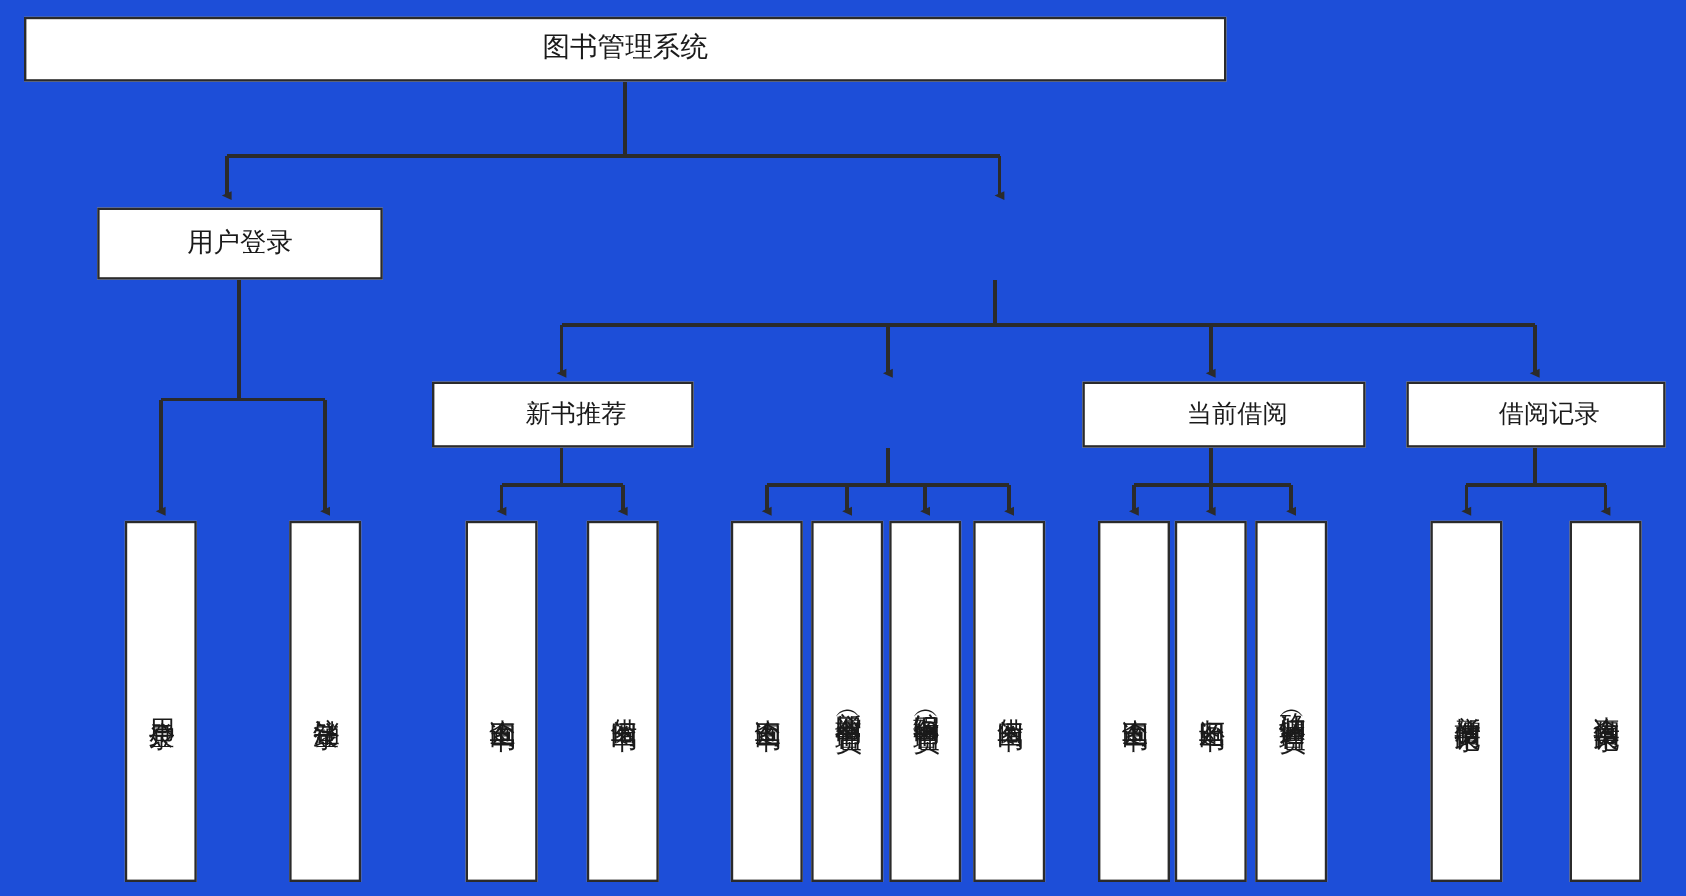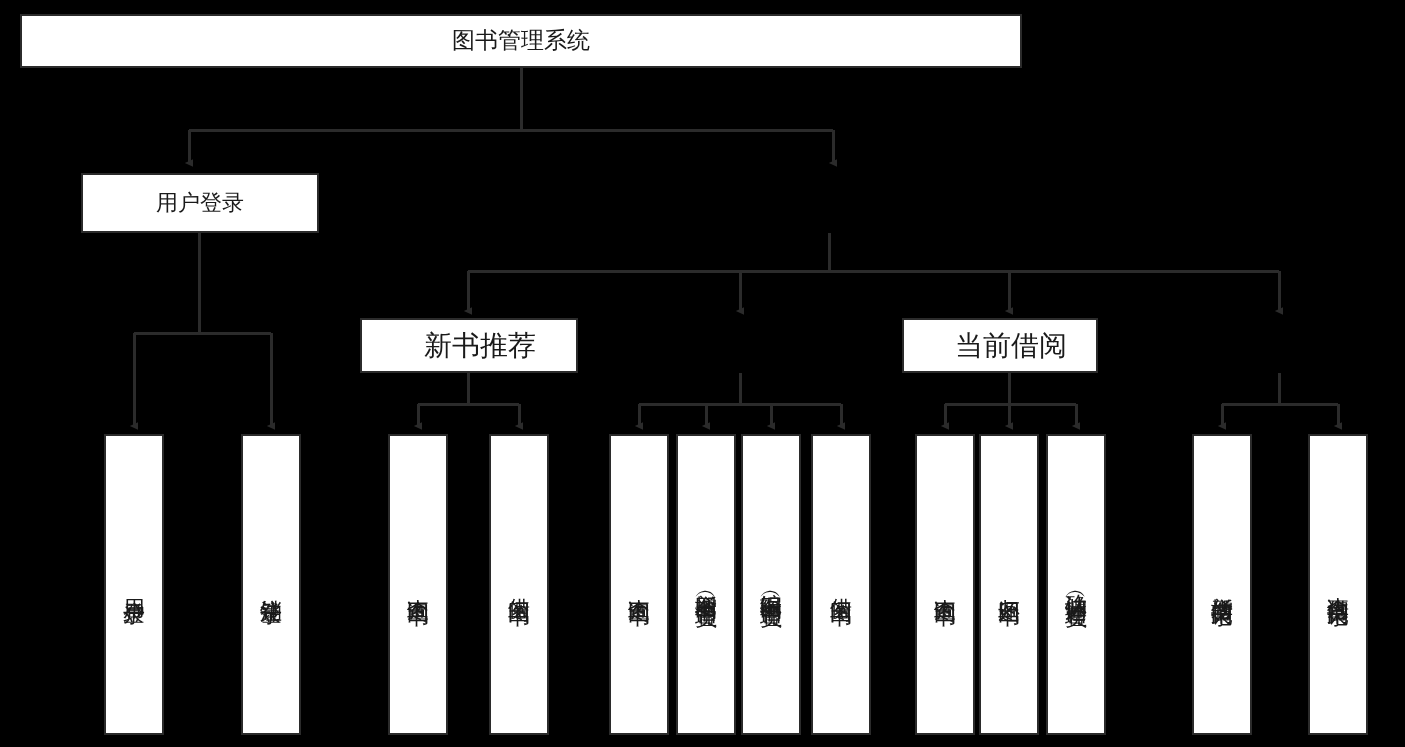--- a/index.html
+++ b/index.html
@@ -4,21 +4,21 @@
 <style>
   html,body{margin:0;padding:0;background:#ffffff;}
   body{
     font-family:"DejaVu Sans","Liberation Sans",sans-serif;
     -webkit-font-smoothing:antialiased;
   }
   #canvas{
     position:relative;
     width:1405px;
     height:747px;
-    background:#000000;
+    background:#1d4ed8;
     overflow:hidden;
   }
   svg#wires{
     position:absolute;
     left:0; top:0;
     width:1405px; height:747px;
     pointer-events:none;
   }
   .node{
     position:absolute;
@@ -27,21 +27,21 @@
     background:#ffffff;
     display:flex;
     align-items:center;
     justify-content:center;
     color:#1a1a1a;
     line-height:1.18;
     text-align:center;
   }
   .node.root{ font-size:23px; }
   .node.lvl1{ font-size:22px; }
-  .node.lvl2{ font-size:28px;padding-left:22px; }
+  .node.lvl2{ font-size:21px;padding-left:22px; }
   .node.leaf{
     font-size:22px;
     writing-mode:vertical-rl;
     text-orientation:upright;
     letter-spacing:2px;
     padding:6px 0;
     white-space:nowrap;
   }
   .node.leaf > span{
     writing-mode:vertical-rl;
@@ -117,22 +117,25 @@
     <span>图书管理系统</span>
   </div>
 
   <div class="node lvl1" style="left:81px; top:173px; width:238px; height:60px;">
     <span>用户登录</span>
   </div>
 
   <div class="node lvl2" style="left:360px; top:318px; width:218px; height:55px;">
     <span>新书推荐</span>
   </div>
-  <div class="node lvl2" style="left:902px; top:318px; width:196px; height:55px;">
+  <div class="node lvl2" style="left:902px; top:318px; width:236px; height:55px;">
     <span>当前借阅</span>
+  </div>
+  <div class="node lvl2" style="left:1172px; top:318px; width:216px; height:55px;">
+    <span>借阅记录</span>
   </div>
 
   <div class="node leaf" style="left:104px; top:434px; width:60px; height:301px;">
     <span>用户登录</span>
   </div>
   <div class="node leaf" style="left:241px; top:434px; width:60px; height:301px;">
     <span>注销登录</span>
   </div>
 
   <div class="node leaf" style="left:388px; top:434px; width:60px; height:301px;">

